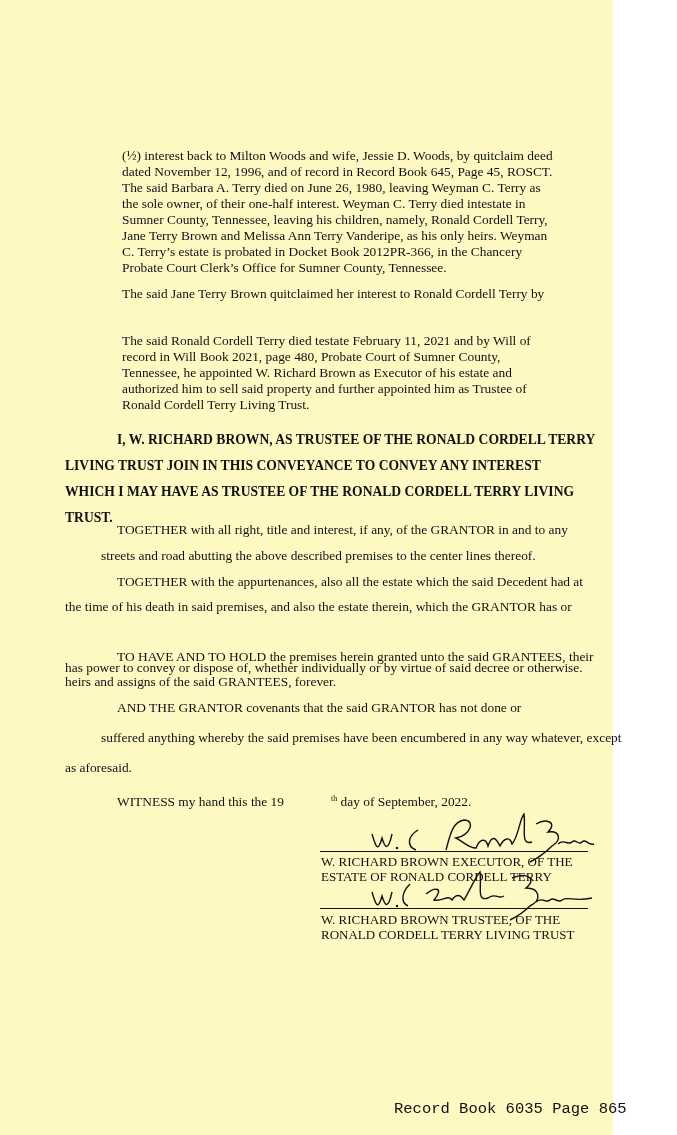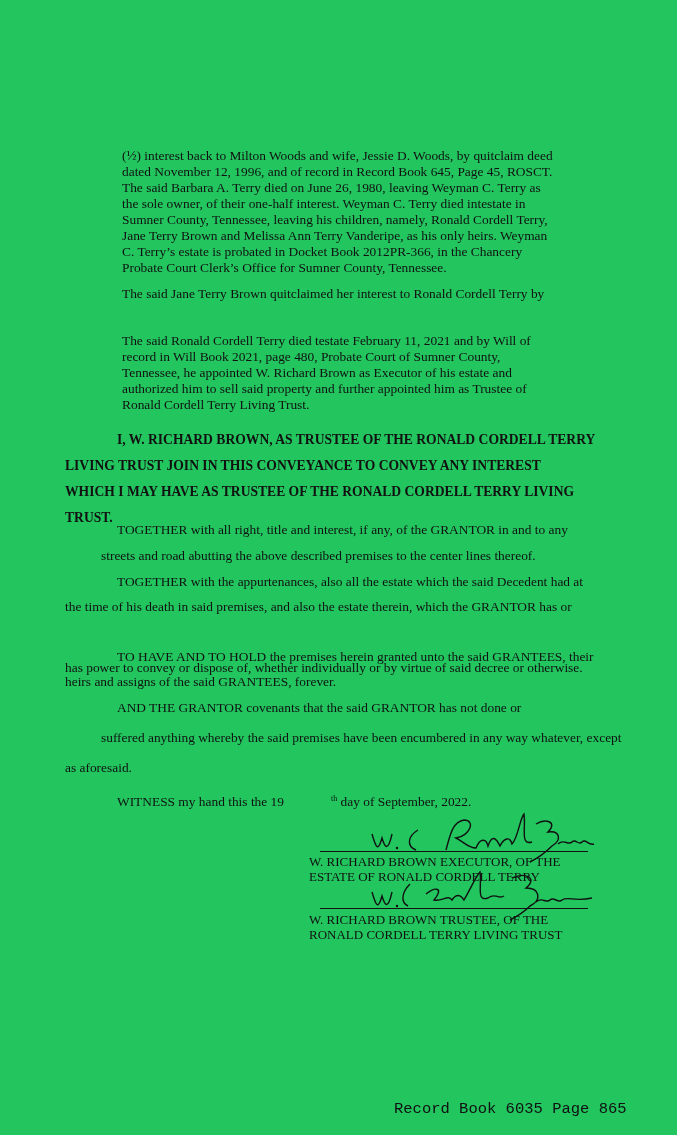--- a/index.html
+++ b/index.html
@@ -1,29 +1,29 @@
 <!DOCTYPE html>
 <html><head>
 <meta charset="utf-8">
 <style>
   html, body { margin: 0; padding: 0; background: #ffffff; }
   body { width: 677px; height: 1135px; position: relative; overflow: hidden;
          font-family: "Liberation Serif", "DejaVu Serif", serif; color: #111; }
-  .page { position: absolute; left: 0; top: 0; width: 677px; height: 1135px; background: #22c55e; }
+  .page { position: absolute; left: 0; top: 0; width: 613px; height: 1135px; background: #fef9c3; }
   .para { position: absolute; left: 122px; width: 480px; font-size: 13.4px; line-height: 16px; margin: 0; }
   .p1 { top: 148px; }
   .p2 { top: 286px; }
   .p3 { top: 333px; }
   .bold-block { position: absolute; left: 65px; width: 560px; top: 427px; font-size: 13.6px;
                 font-weight: bold; line-height: 26px; margin: 0; }
   .bold-block .first { padding-left: 52px; }
   .body-line { position: absolute; left: 65px; width: 580px; font-size: 13.4px; margin: 0; white-space: nowrap; }
   .indent { padding-left: 52px; }
   .sig-rule { position: absolute; left: 320px; width: 268px; height: 1px; background: #111; }
-  .sig-text { position: absolute; left: 309px; font-size: 13px; line-height: 15px; margin: 0; white-space: nowrap; }
+  .sig-text { position: absolute; left: 321px; font-size: 13px; line-height: 15px; margin: 0; white-space: nowrap; }
   .signature { position: absolute; }
   .footer { position: absolute; left: 394px; top: 1100px; font-family: "Liberation Mono", "DejaVu Sans Mono", monospace;
             font-size: 15.5px; color: #111; white-space: nowrap; }
   sup { font-size: 8px; vertical-align: super; line-height: 0; padding-left: 47px; }
 </style>
 </head>
 <body>
 
 <div class="page">
 

